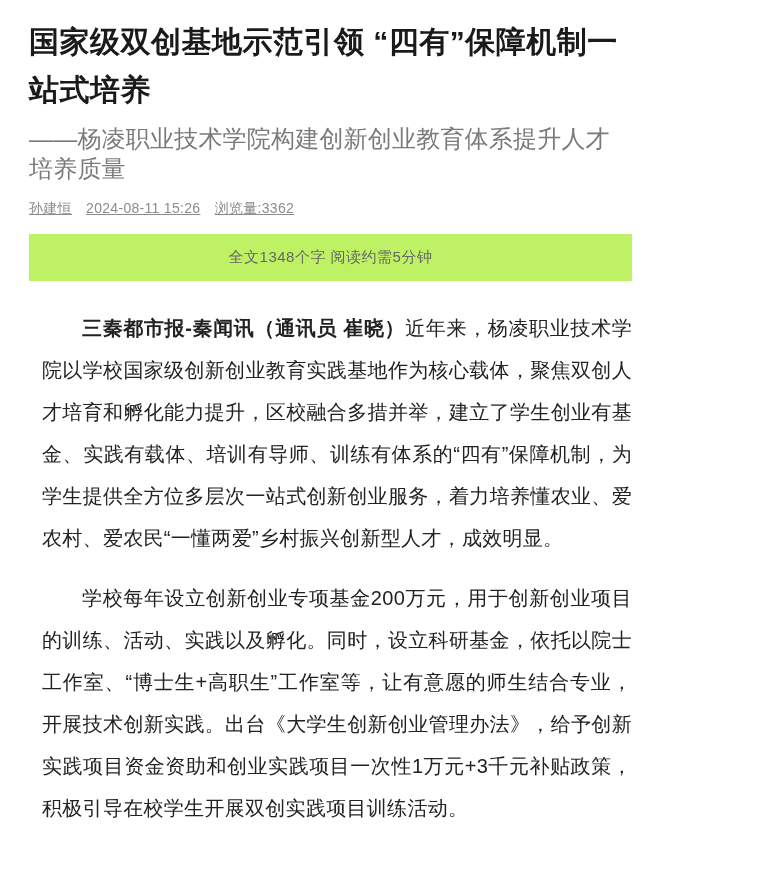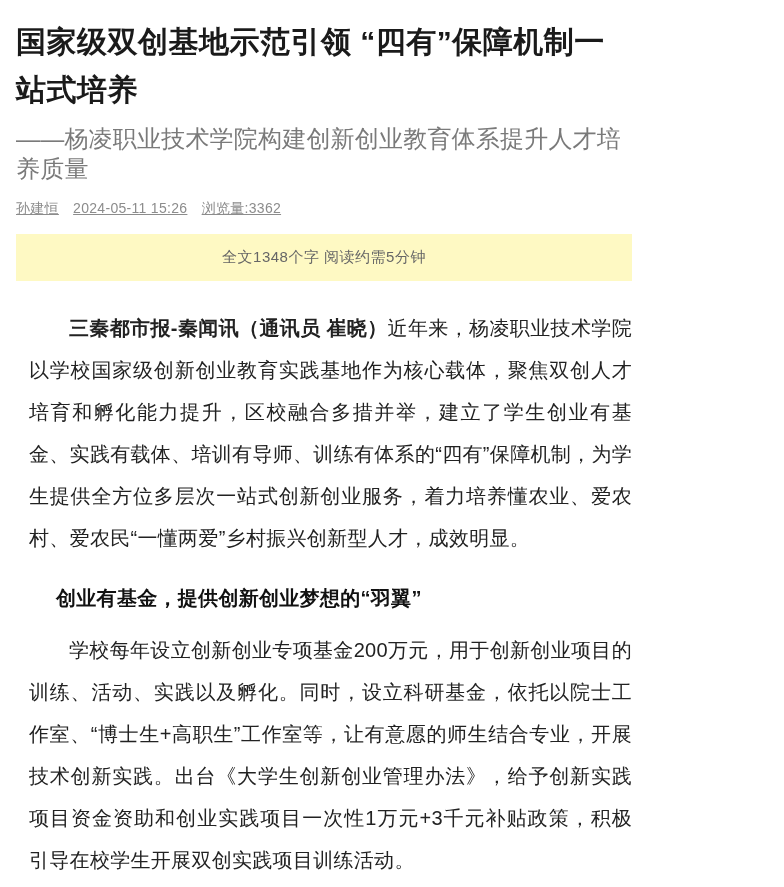--- a/index.html
+++ b/index.html
@@ -8,21 +8,21 @@
     background: #ffffff;
   }
   body {
     width: 784px;
     height: 887px;
     font-family: "Liberation Sans", "DejaVu Sans", sans-serif;
     color: #222222;
     overflow: hidden;
   }
   .article {
-    padding: 18px 20px 0 16px;
+    padding: 18px 20px 0 29px;
     box-sizing: border-box;
     width: 652px;
   }
   .title {
     font-size: 30px;
     line-height: 48px;
     font-weight: 700;
     color: #1a1a1a;
     letter-spacing: 0.5px;
     margin: 0 0 10px 0;
@@ -39,21 +39,21 @@
     font-size: 14px;
     color: #8c8c8c;
     margin: 0 0 16px 0;
     letter-spacing: 0.3px;
   }
   .meta span {
     margin-right: 10px;
     text-decoration: underline;
   }
   .readbar {
-    background: #fef9c3;
+    background: #bef264;
     color: #666666;
     font-size: 15px;
     text-align: center;
     padding: 14px 0;
     margin: 0 0 26px 0;
     letter-spacing: 0.5px;
   }
   .para {
     font-size: 20px;
     line-height: 42px;
@@ -80,29 +80,28 @@
 <body>
 
 <div class="article">
 
   <h1 class="title">国家级双创基地示范引领 “四有”保障机制一站式培养</h1>
 
   <div class="subtitle">——杨凌职业技术学院构建创新创业教育体系提升人才培养质量</div>
 
   <div class="meta">
     <span>孙建恒</span>
-    <span>2024-05-11 15:26</span>
+    <span>2024-08-11 15:26</span>
     <span>浏览量:3362</span>
   </div>
 
   <div class="readbar">全文1348个字 阅读约需5分钟</div>
 
   <p class="para">
     <span class="lead">三秦都市报-秦闻讯（通讯员 崔晓）</span><span>近年来，杨凌职业技术学院以学校国家级创新创业教育实践基地作为核心载体，聚焦双创人才培育和孵化能力提升，区校融合多措并举，建立了学生创业有基金、实践有载体、培训有导师、训练有体系的“四有”保障机制，为学生提供全方位多层次一站式创新创业服务，着力培养懂农业、爱农村、爱农民“一懂两爱”乡村振兴创新型人才，成效明显。</span>
   </p>
 
-  <h2 class="section-heading">创业有基金，提供创新创业梦想的“羽翼”</h2>
 
   <p class="para">
     <span>学校每年设立创新创业专项基金200万元，用于创新创业项目的训练、活动、实践以及孵化。同时，设立科研基金，依托以院士工作室、“博士生+高职生”工作室等，让有意愿的师生结合专业，开展技术创新实践。出台《大学生创新创业管理办法》，给予创新实践项目资金资助和创业实践项目一次性1万元+3千元补贴政策，积极引导在校学生开展双创实践项目训练活动。</span>
   </p>
 
 </div>
 
 </body></html>

